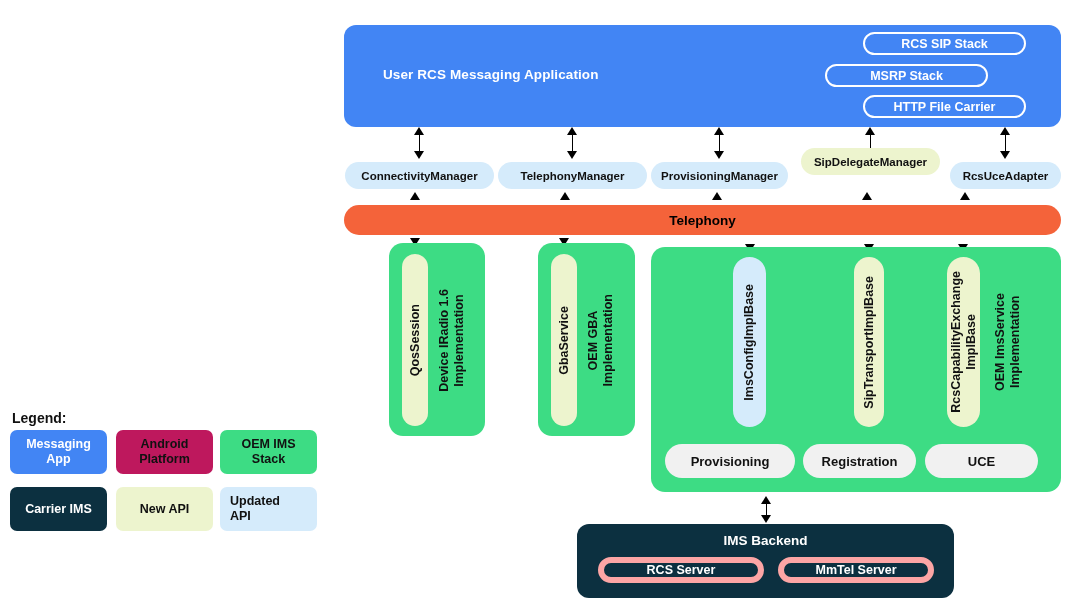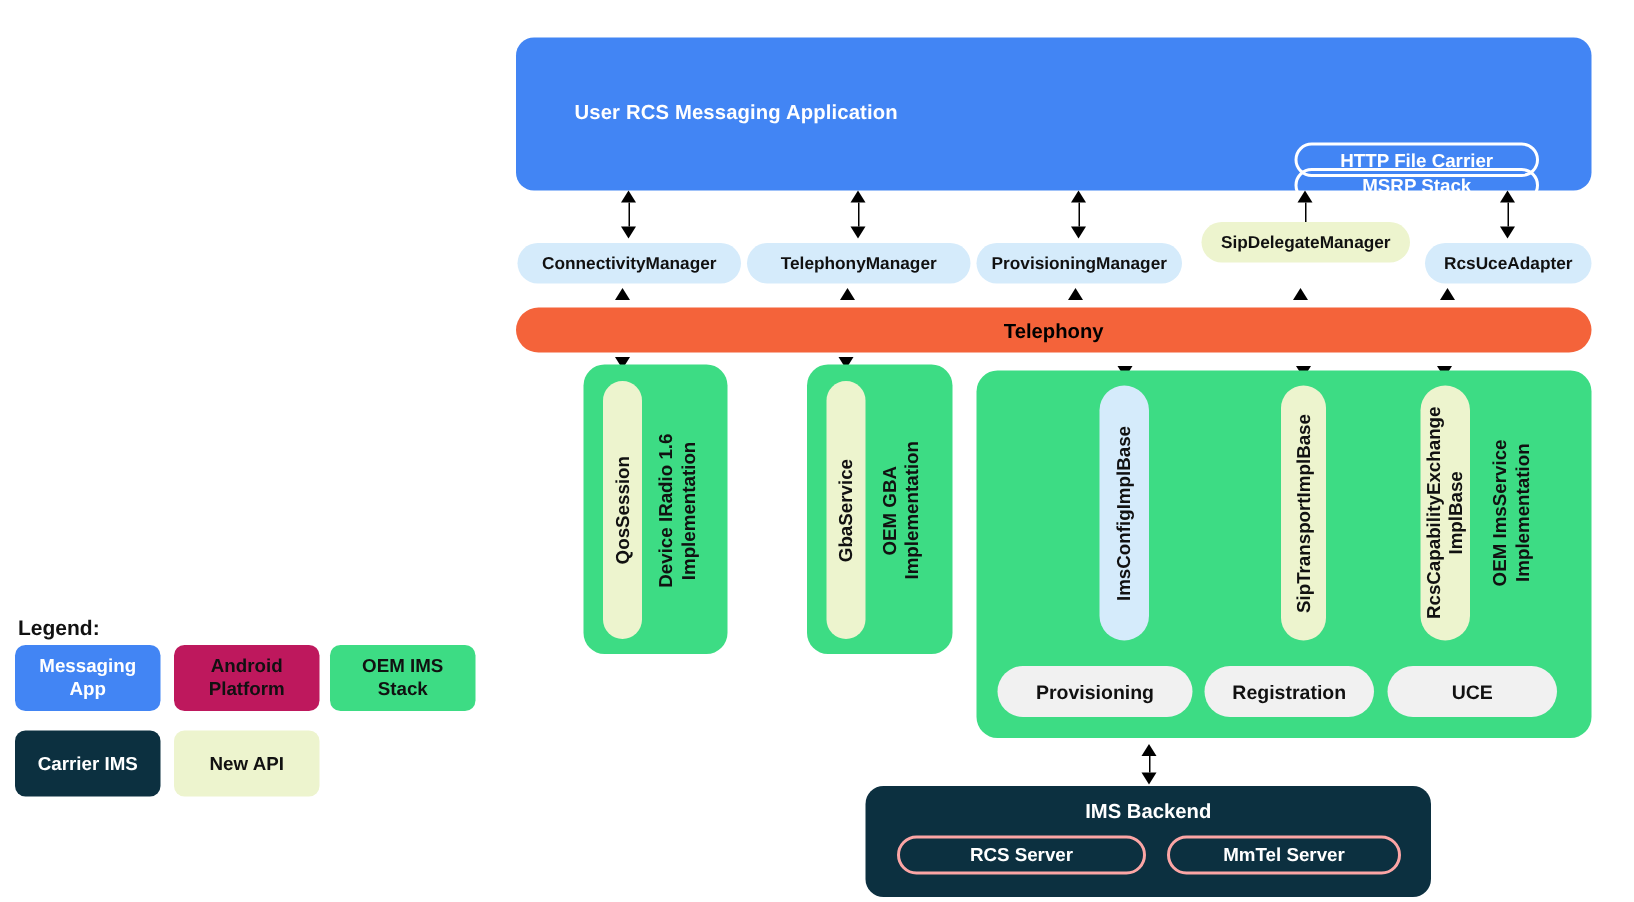--- a/index.html
+++ b/index.html
@@ -39,21 +39,21 @@
     border: 2px solid #ffffff;
     border-radius: 12px;
     color: #ffffff;
     font-size: 12.5px;
     font-weight: bold;
     display: flex; align-items: center; justify-content: center;
     background: transparent;
     white-space: nowrap;
   }
   .sp1 { left: 863px; top: 32px; }
-  .sp2 { left: 863px; top: 64px; margin-top: 48px; }
+  .sp2 { left: 825px; top: 64px; }
   .sp3 { left: 863px; top: 95px; }
 
   
   .mgr {
     height: 27px;
     border-radius: 14px;
     display: flex; align-items: center; justify-content: center;
     font-size: 11.5px;
     font-weight: bold;
     color: #111111;
@@ -140,21 +140,21 @@
     background: #0C3040;
     border-radius: 12px;
   }
   .backend-title {
     left: 577px; top: 533px; width: 377px;
     text-align: center;
     color: #ffffff; font-size: 13.5px; font-weight: bold;
   }
   .be-pill {
     height: 26px;
-    border: 2px solid #fca5a5;
+    border: 6px solid #fca5a5;
     border-radius: 13px;
     color: #ffffff; font-size: 12.5px; font-weight: bold;
     display: flex; align-items: center; justify-content: center;
     white-space: nowrap;
   }
   .bp1 { left: 598px; top: 557px; width: 166px; }
   .bp2 { left: 778px; top: 557px; width: 156px; }
 
   
   .arrow { width: 0; height: 0; }
@@ -184,20 +184,21 @@
   .lg-left { justify-content: flex-start; text-align: left; padding-left: 10px; }
 </style>
 </head>
 <body>
 
 <div id="canvas">
 
   <div class="abs app-box"></div>
   <div class="abs app-title">User RCS Messaging Application</div>
 
+  <div class="abs stack-pill sp1">RCS SIP Stack</div>
   <div class="abs stack-pill sp2">MSRP Stack</div>
   <div class="abs stack-pill sp3">HTTP File Carrier</div>
 
   <div class="abs arrow arrow-up" style="left:414px; top:127px;"></div>
   <div class="abs vline" style="left:419px; top:135px; height:16px;"></div>
   <div class="abs arrow arrow-down" style="left:414px; top:151px;"></div>
 
   <div class="abs arrow arrow-up" style="left:567px; top:127px;"></div>
   <div class="abs vline" style="left:572px; top:135px; height:16px;"></div>
   <div class="abs arrow arrow-down" style="left:567px; top:151px;"></div>
@@ -286,14 +287,16 @@
 
   <div class="abs lg lg-r1 lg-c1" style="background:#4285F4; color:#ffffff;">Messaging
 App</div>
   <div class="abs lg lg-r1 lg-c2" style="background:#be185d; color:#111111;">Android
 Platform</div>
   <div class="abs lg lg-r1 lg-c3" style="background:#3DDC84; color:#111111;">OEM IMS
 Stack</div>
 
   <div class="abs lg lg-r2 lg-c1" style="background:#0C3040; color:#ffffff;">Carrier IMS</div>
   <div class="abs lg lg-r2 lg-c2" style="background:#EDF4CE; color:#111111;">New API</div>
+  <div class="abs lg lg-r2 lg-c3 lg-left" style="background:#D5EBFB; color:#111111;">Updated
+API</div>
 
 </div>
 
 </body></html>

